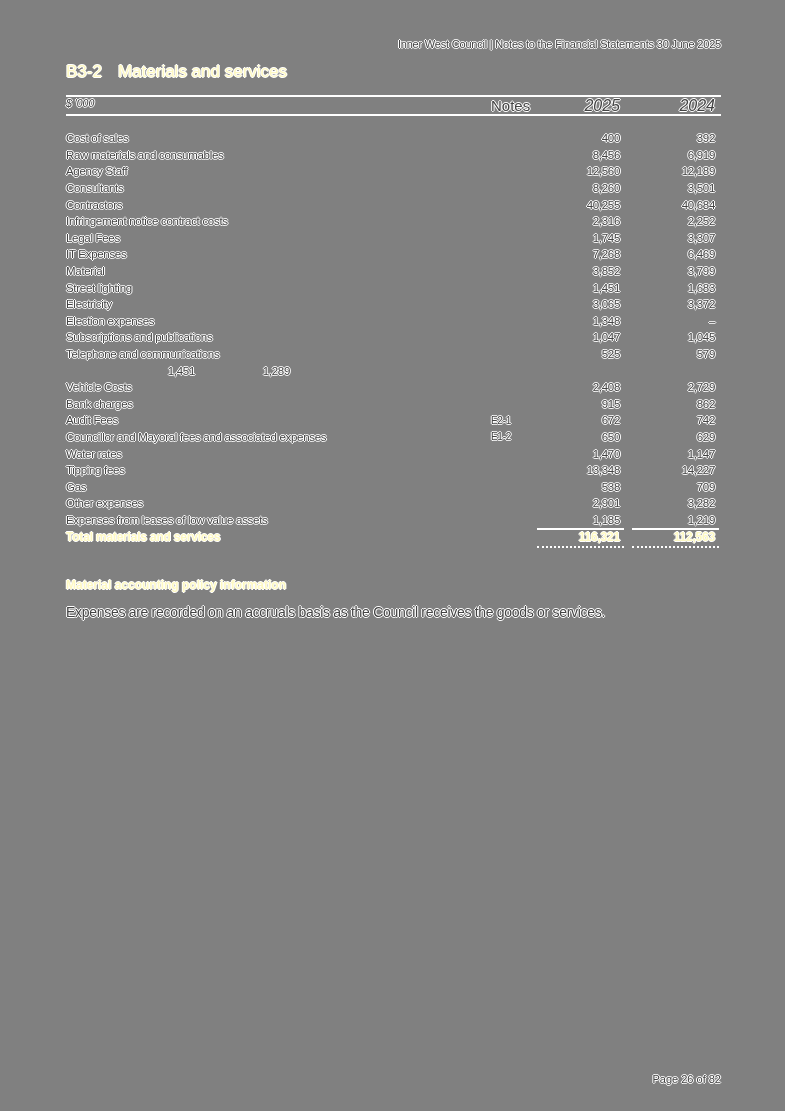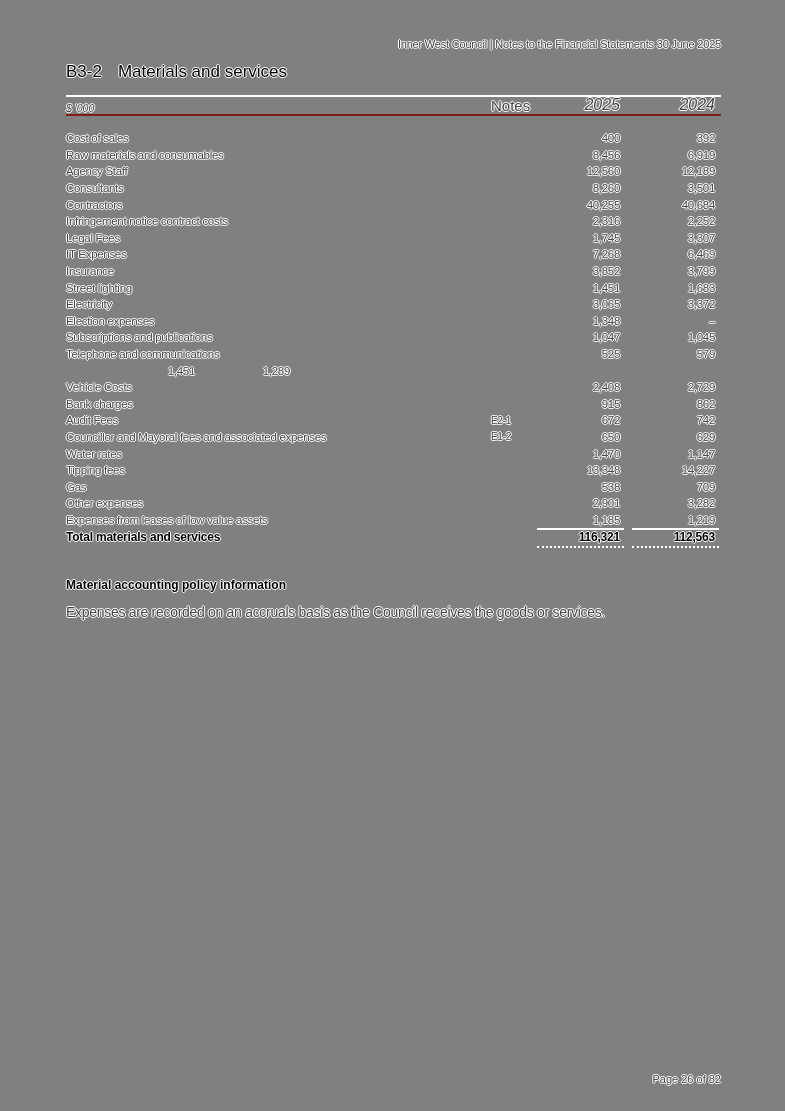--- a/index.html
+++ b/index.html
@@ -9,40 +9,40 @@
       font-family: "Liberation Sans", sans-serif;
       color: #1a1a1a;
       position: relative;
       overflow: hidden;
     }
     .outline {
       color: #444;
       text-shadow: -1px 0 #fff, 1px 0 #fff, 0 -1px #fff, 0 1px #fff;
     }
     .blue-outline {
-      color: #000000;
+      color: #fef9c3;
       text-shadow: -1px 0 #fff, 1px 0 #fff, 0 -1px #fff, 0 1px #fff;
     }
     .running-header {
       position: absolute; right: 64px; top: 38px;
       font-size: 11px; letter-spacing: -0.2px;
     }
     .section-title {
       position: absolute; left: 66px; top: 62px;
       font-size: 17px; font-weight: normal;
     }
     .section-title .num { margin-right: 16px; }
     .table-wrap {
       position: absolute; left: 66px; top: 95px; width: 655px;
     }
     .hdr-rule { border-top: 2px solid #fff; }
     .hdr-row {
-      display: flex; align-items: flex-end; height: 17px;
+      display: flex; align-items: flex-start; height: 17px;
       font-size: 10.5px;
-      border-bottom: 2px solid #7f1d1d;
+      border-bottom: 2px solid #ffffff;
     }
     .col-label { flex: 1; }
     .col-notes { width: 40px; font-size: 15px; }
     .col-2025 { width: 95px; text-align: right; padding-right: 6px; box-sizing: border-box; }
     .col-2024 { width: 95px; text-align: right; padding-right: 6px; box-sizing: border-box; }
     .hdr-row .col-label { font-style: italic; }
     .hdr-row .col-2025, .hdr-row .col-2024 { font-style: italic; font-size: 16px; }
     .rows { margin-top: 14px; }
     .row {
       display: flex; align-items: center; height: 16.6px;
@@ -133,21 +133,21 @@
         <span class="col-2025">1,745</span>
         <span class="col-2024">3,307</span>
       </div>
     <div class="row outline">
         <span class="col-label">IT Expenses</span>
         <span class="col-notes"></span>
         <span class="col-2025">7,268</span>
         <span class="col-2024">6,469</span>
       </div>
     <div class="row outline">
-        <span class="col-label">Insurance</span>
+        <span class="col-label">Material</span>
         <span class="col-notes"></span>
         <span class="col-2025">3,852</span>
         <span class="col-2024">3,799</span>
       </div>
     <div class="row outline">
         <span class="col-label">Street lighting</span>
         <span class="col-notes"></span>
         <span class="col-2025">1,451</span>
         <span class="col-2024">1,683</span>
       </div>

